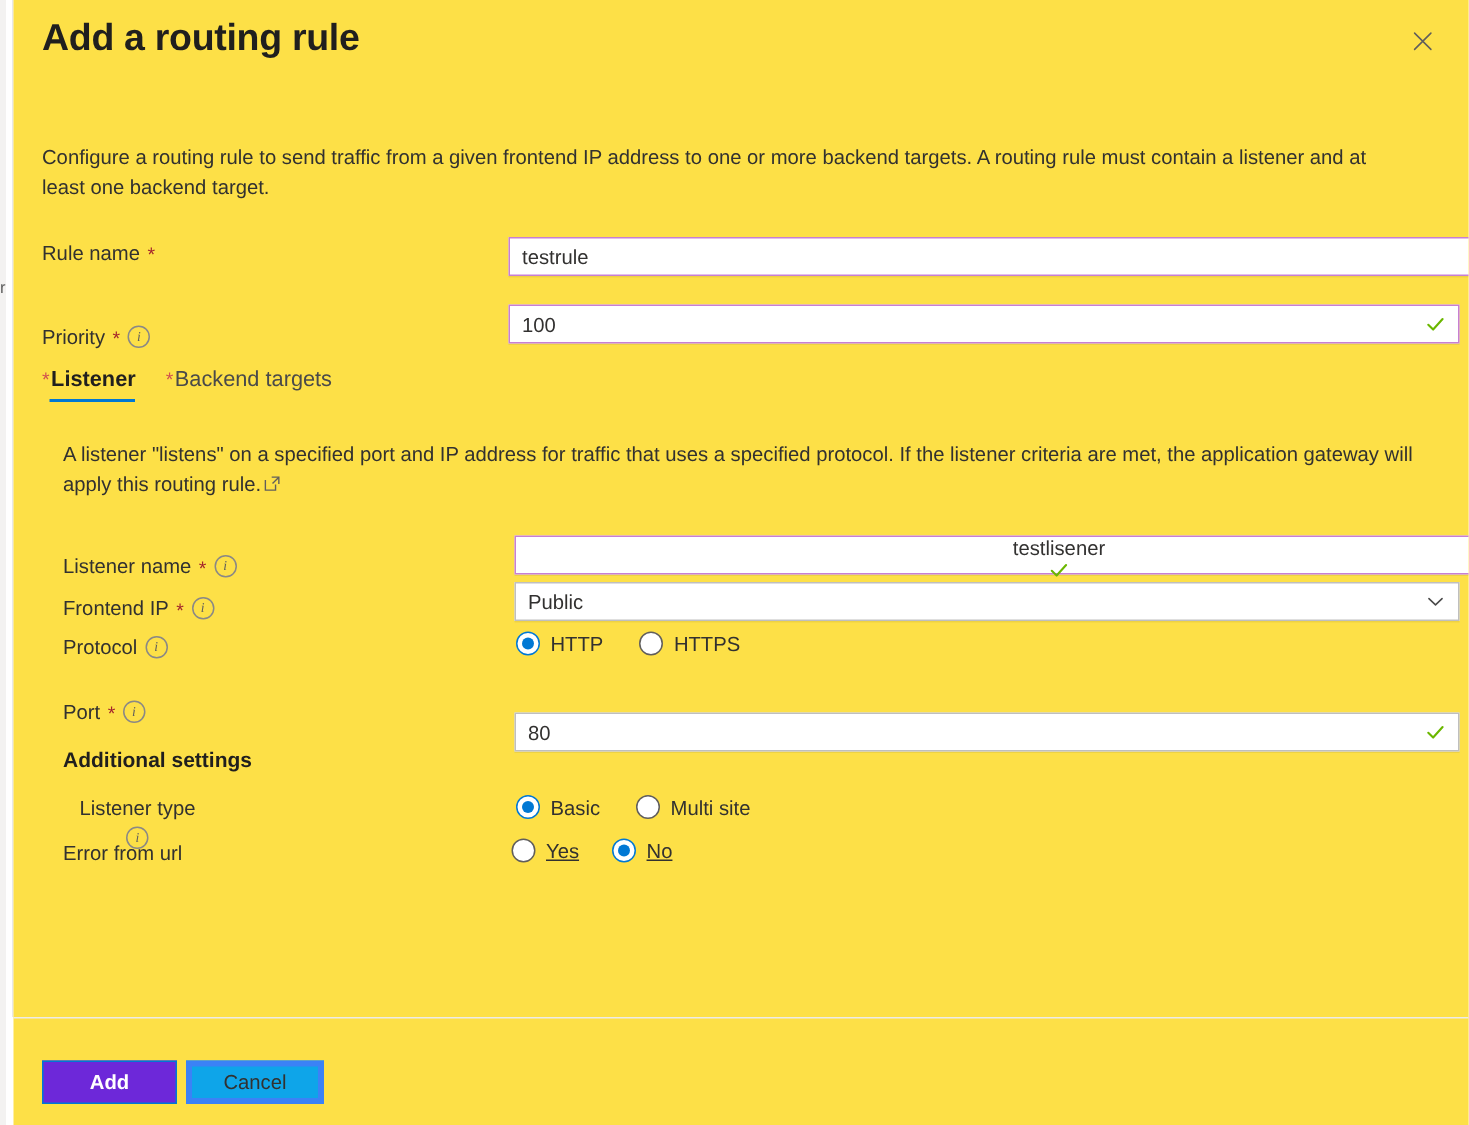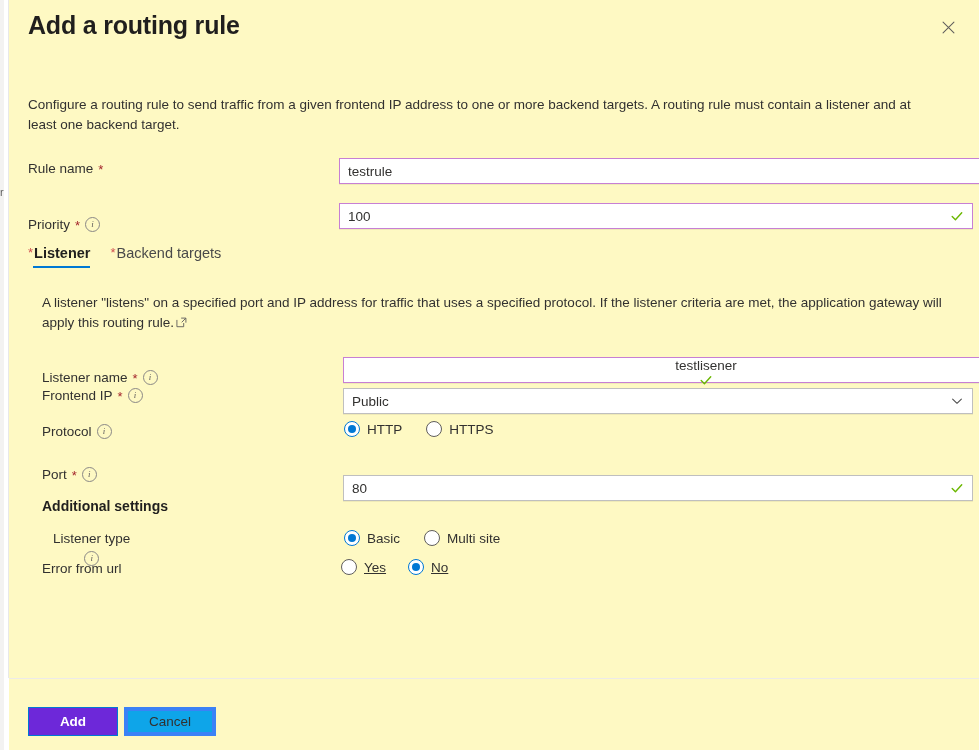--- a/index.html
+++ b/index.html
@@ -55,21 +55,21 @@
     font-size: 11px;
     color: #5f5f5f;
   }
 
   .panel {
     position: absolute;
     left: 9px;
     top: 0;
     width: 970px;
     height: 750px;
-    background: #fef9c3;
+    background: #fde047;
   }
 
   
   .panel-title {
     position: absolute;
     left: 19px;
     top: 11px;
     font-size: 25px;
     font-weight: 600;
     color: #201f1e;
@@ -378,21 +378,21 @@
   </div>
   <div class="field validated" style="left:334px; top:357px; width:726px;flex-direction:column;">
     <span class="val">testlisener</span>
     <span class="check-icon">
       <svg viewBox="0 0 16 16" width="14" height="14" aria-hidden="true">
         <path d="M2.5 8.6 L6.2 12.2 L13.4 4.2" stroke="currentColor" stroke-width="1.6" fill="none" stroke-linecap="round" stroke-linejoin="round"></path>
       </svg>
     </span>
   </div>
 
-  <div class="row-label" style="left:33px; top:388px;align-items:center;">
+  <div class="row-label" style="left:33px; top:398px;align-items:center;">
     <span>Frontend IP</span>
     <span class="req-star">*</span>
     <span class="info-icon">i</span>
   </div>
   <div class="field plain" style="left:334px; top:388px; width:630px;">
     <span class="val">Public</span>
     <span class="chev-icon">
       <svg viewBox="0 0 16 16" width="14" height="14" aria-hidden="true">
         <path d="M3 5.8 L8 10.6 L13 5.8" stroke="currentColor" stroke-width="1.2" fill="none" stroke-linecap="round" stroke-linejoin="round"></path>
       </svg>

